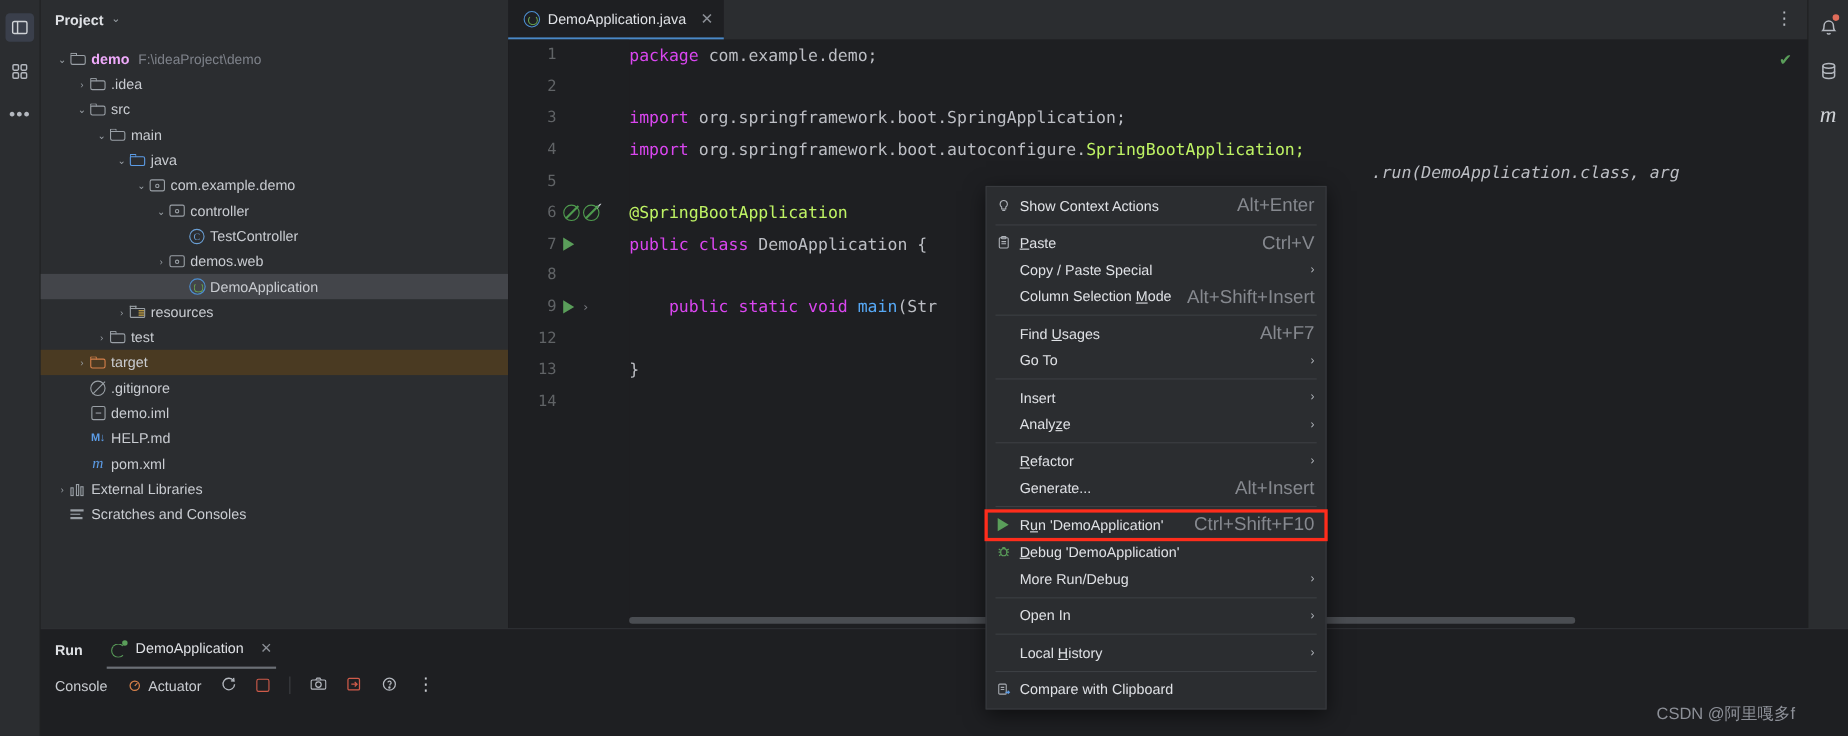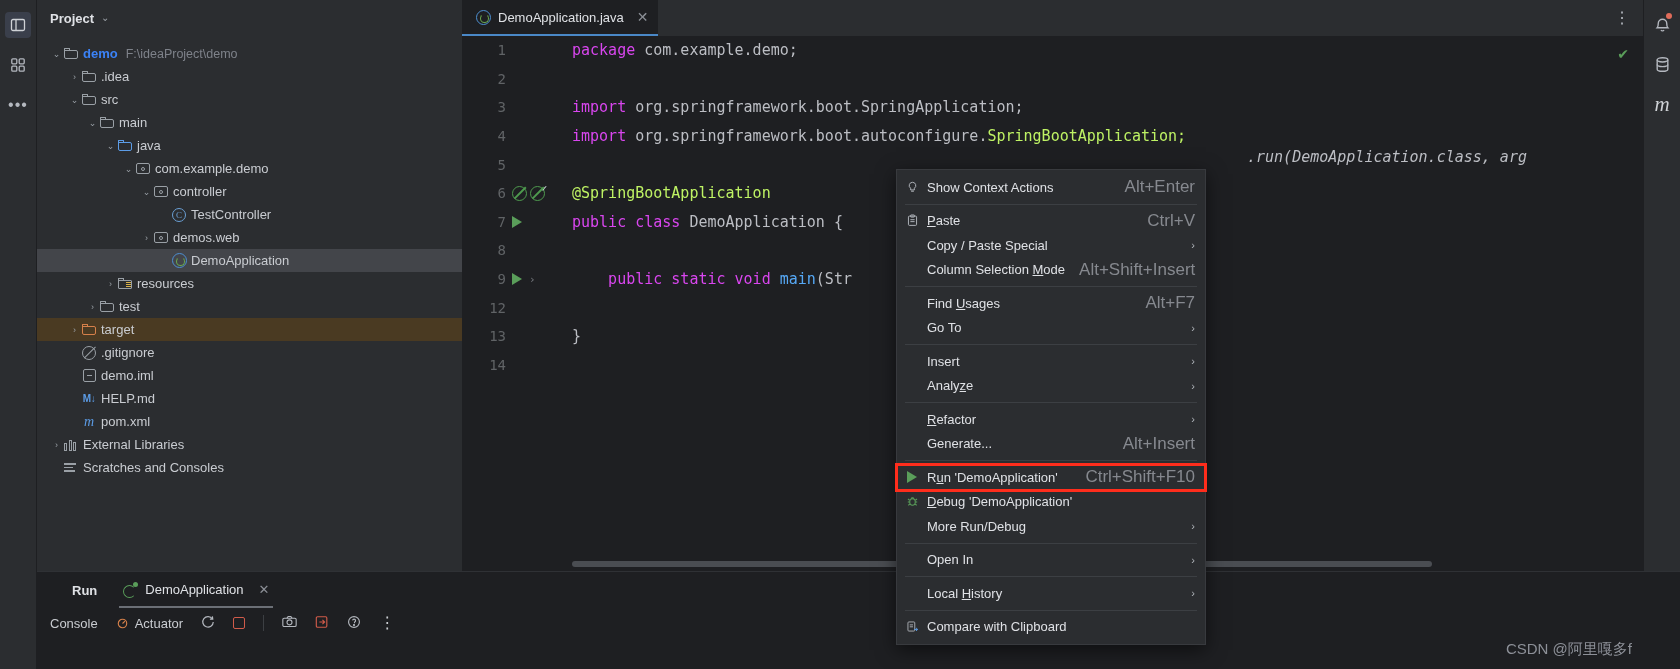--- a/index.html
+++ b/index.html
@@ -59,21 +59,21 @@
     height: 23px; display: flex; align-items: center; white-space: nowrap;
     padding-right: 6px;
   }
   .trow.selected { background: #43454a; }
   .trow.target-row { background: #4a3a22; }
   .twist {
     width: 13px; text-align: center; color: #9aa0a6; font-size: 9px; flex: 0 0 13px;
   }
   .tlabel { margin-left: 4px; }
   .tpath { color: #7e828a; margin-left: 8px; font-size: 12.5px; }
-  .tbold { font-weight: bold; color: #3b82f6; }
+  .tbold { font-weight: bold; color: #f0abfc; }
   .ticon { width: 16px; height: 16px; display:inline-flex; align-items:center; justify-content:center; flex: 0 0 16px; }
 
   
   .folder { width: 14px; height: 11px; position: relative; }
   .folder .fbody {
     position: absolute; left: 0; top: 2px; width: 14px; height: 9px;
     border: 1.4px solid #9aa0a6; border-radius: 1px 2px 2px 2px;
   }
   .folder .ftab {
     position: absolute; left: 0; top: 0px; width: 6px; height: 3px;
@@ -207,21 +207,21 @@
   .msep { height: 1px; background: #3c3f43; margin: 4px 8px; }
   .mi.highlight {
     outline: 3px solid #ff2d1c; outline-offset: -1px;
   }
 
   
   .bottom {
     position: absolute; left: 37px; top: 571px; right: 0; bottom: 0;
     background: #1e1f22; border-top: 1px solid #2f3135;
   }
-  .bottom-tabs { height: 36px; display: flex; align-items: center; padding-left: 13px; gap: 22px; font-size: 13px; margin-left: 22px;}
+  .bottom-tabs { height: 36px; display: flex; align-items: center; padding-left: 13px; gap: 22px; font-size: 13px;}
   .run-word { font-weight: bold; color:#dfe1e5; }
   .run-tab {
     display: flex; align-items: center; gap: 7px; color:#dfe1e5; height:36px;
     border-bottom: 2px solid #6b6f76; padding: 0 4px;
   }
   .run-tab .close { color:#8b8f96; margin-left:8px; font-size:13px;}
   .spring-run-ic { width:15px;height:15px;position:relative; }
   .spring-run-ic::before{
     content:""; position:absolute; left:0; top:3px; width:11px;height:11px;
     border:1.6px solid #5a9e5a; border-radius:50%; border-right-color:transparent;

